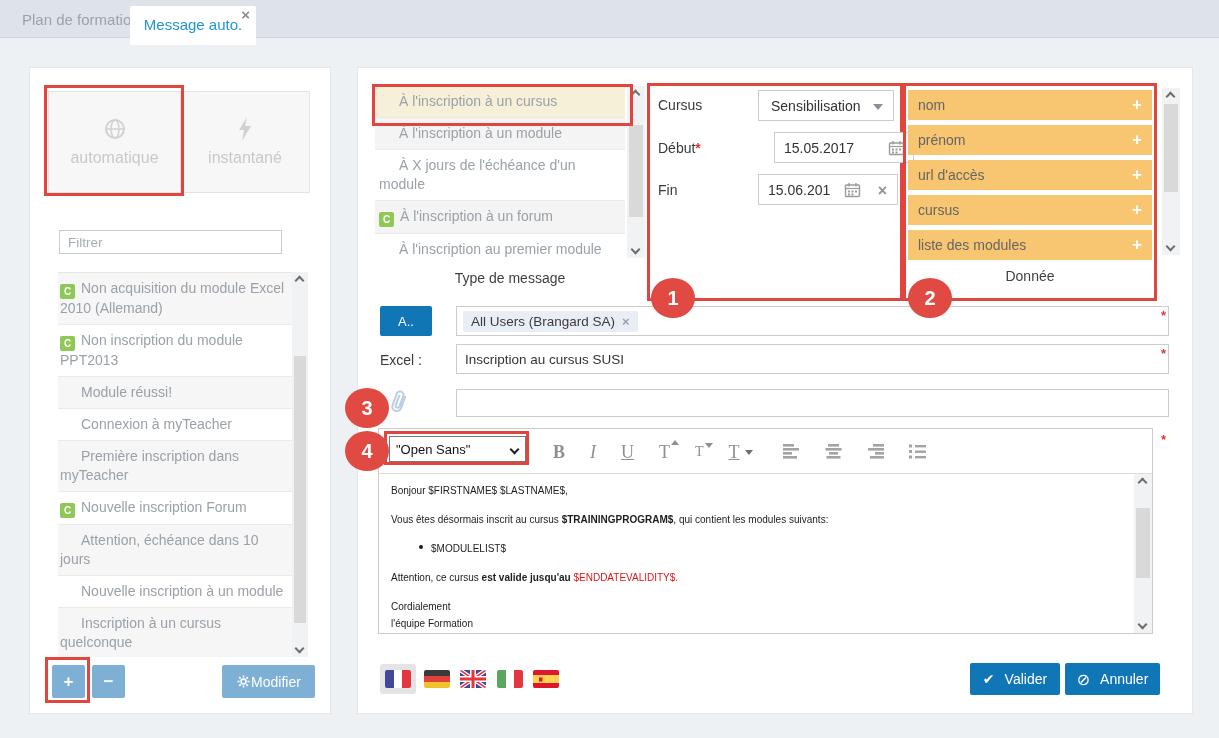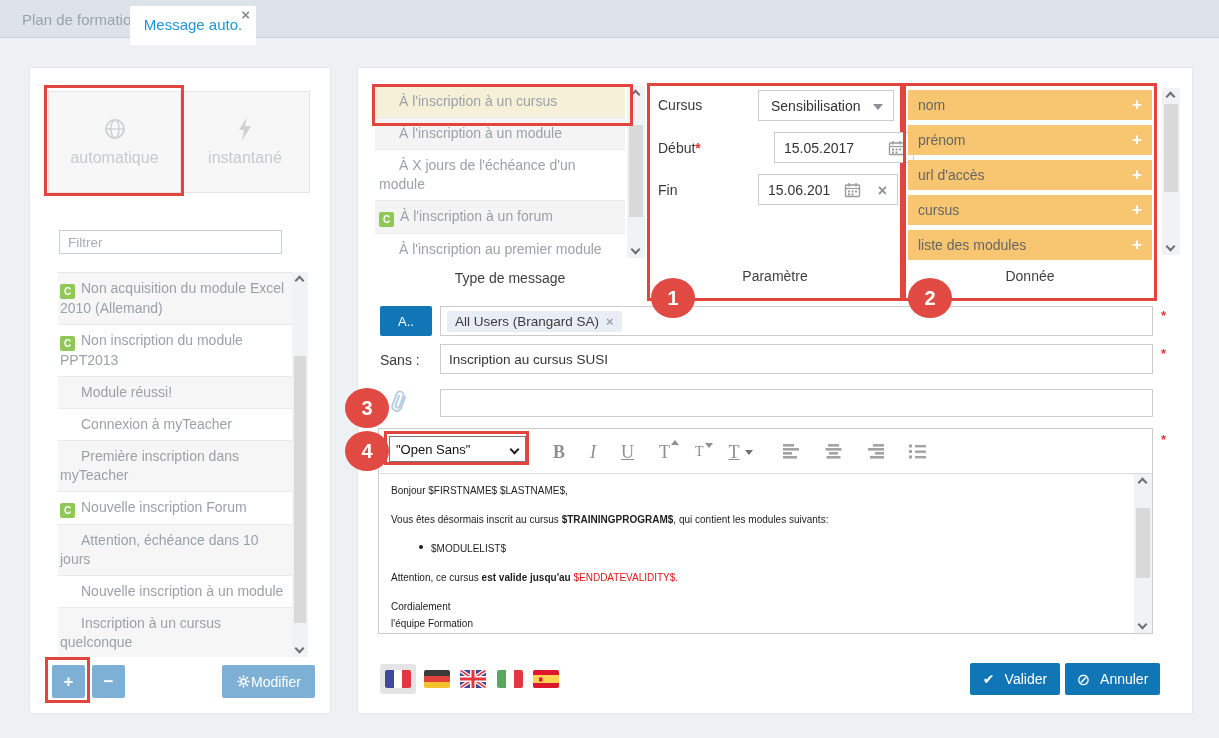--- a/index.html
+++ b/index.html
@@ -67,21 +67,21 @@
   .dinput .val{white-space:nowrap;overflow:hidden;}
   .icalendar{position:absolute;cursor:pointer;}
   .xclear{position:absolute;color:#8d949c;font-weight:bold;font-size:16px;cursor:pointer;line-height:1;}
   
   .drow{position:absolute;left:2px;width:244px;height:30px;background:#f8c571;color:#666;font-size:14px;
     display:flex;align-items:center;padding:0 10px;cursor:pointer;}
   .dplus{margin-left:auto;color:#fff;font-weight:bold;font-size:17px;}
   
   .abtn{position:absolute;left:22px;top:238px;width:52px;height:30px;background:#1176b6;border-radius:2px;
     color:#fff;font-size:13px;display:flex;align-items:center;justify-content:center;cursor:pointer;}
-  .field{position:absolute;left:82px;width:713px;height:30px;border:1px solid #ccc;background:#fff;
+  .field{position:absolute;left:98px;width:713px;height:30px;border:1px solid #ccc;background:#fff;
     display:flex;align-items:center;padding:0 6px;}
   .chip{background:#e9edf6;border-radius:2px;padding:3px 8px;font-size:13.5px;color:#3c3c3c;display:flex;
     align-items:center;gap:7px;}
   .chip .x{color:#9aa2ac;font-weight:bold;font-size:13px;cursor:pointer;}
   .finput{width:100%;height:100%;border:0;outline:0;font-size:13.5px;color:#333;font-family:"Liberation Sans",sans-serif;background:transparent;}
   .flabel{position:absolute;left:22px;font-size:14px;color:#3a3a3a;}
   .star{position:absolute;left:803px;color:#e03535;font-weight:bold;font-size:13px;}
   
   .editor{position:absolute;left:20px;top:360px;width:775px;height:206px;border:1px solid #ccc;background:#fff;}
   .ed-toolbar{position:relative;height:45px;border-bottom:1px solid #dcdcdc;}
@@ -222,21 +222,20 @@
           <line x1="12" y1="1" x2="12" y2="4.5" stroke="#9b9b9b" stroke-width="1.4"></line>
           <line x1="1.5" y1="6.5" x2="15.5" y2="6.5" stroke="#9b9b9b" stroke-width="1.2"></line>
           <rect x="4" y="8.5" width="2" height="2" fill="#9b9b9b"></rect>
             <rect x="7.5" y="8.5" width="2" height="2" fill="#9b9b9b"></rect>
             <rect x="11" y="8.5" width="2" height="2" fill="#9b9b9b"></rect>
           <rect x="4" y="11.5" width="2" height="2" fill="#9b9b9b"></rect>
             <rect x="7.5" y="11.5" width="2" height="2" fill="#9b9b9b"></rect>
         </svg>
         <span class="xclear" style="right:10px;top:8px;">×</span>
       </div>
-      <div class="caption" style="left:0;right:0;bottom:14px;">Paramètre</div>
     </div>
 
     <div class="redbox-cont" style="left:545px;top:15px;width:254px;height:218px;">
       <div class="drow" style="top:4px;">
           <span>nom</span>
           <span class="dplus">+</span>
         </div>
       <div class="drow" style="top:39px;">
           <span>prénom</span>
           <span class="dplus">+</span>
@@ -263,21 +262,21 @@
 
     <div class="abtn">A..</div>
     <div class="field" style="top:238px;">
       <span class="chip">
         <span>All Users (Brangard SA)</span>
         <span class="x">×</span>
       </span>
     </div>
     <span class="star" style="top:240px;">*</span>
 
-    <span class="flabel" style="top:284px;">Sans :</span>
+    <span class="flabel" style="top:284px;">Excel :</span>
     <div class="field" style="top:276px;">
       <input class="finput" value="Inscription au cursus SUSI" style="">
     </div>
     <span class="star" style="top:278px;">*</span>
 
     <svg style="position:absolute;left:30px;top:321px;transform:rotate(20deg);" width="22" height="26" viewBox="0 0 22 26">
       <path d="M15 6 L15 18 a4.5 4.5 0 0 1 -9 0 L6 6 a3.5 3.5 0 0 1 7 0 L13 17 a2 2 0 0 1 -4 0 L9 7" fill="none" stroke="#b9cfe4" stroke-width="2" stroke-linecap="round"></path>
     </svg>
     <div class="field" style="top:321px;height:28px;">
       <input class="finput" style="">

